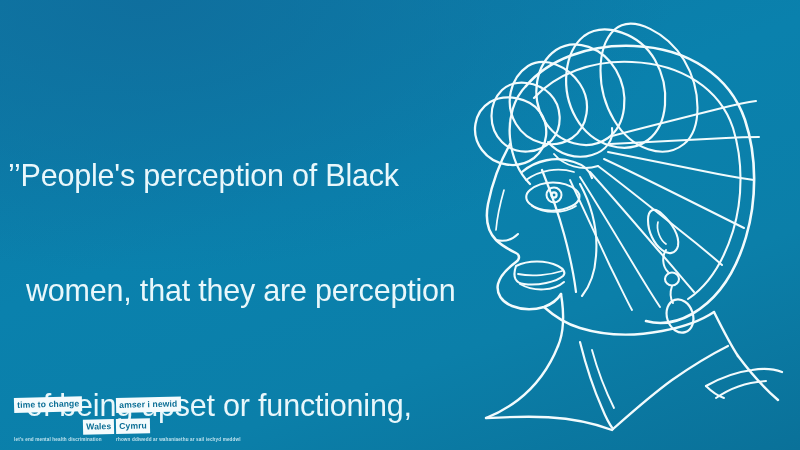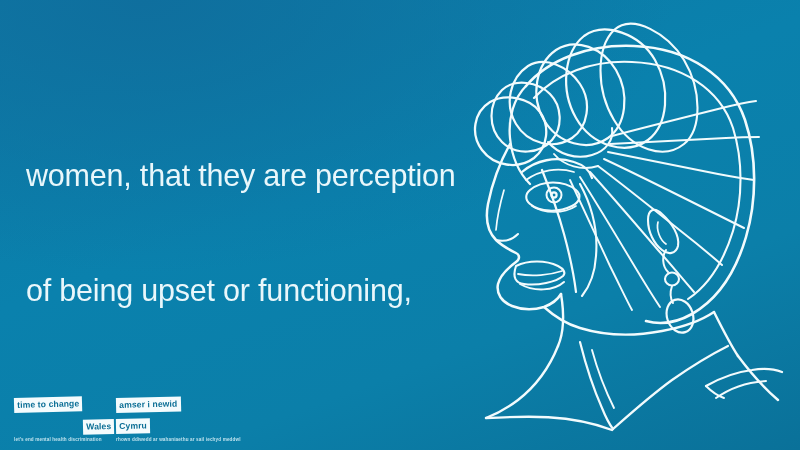--- a/index.html
+++ b/index.html
@@ -73,20 +73,21 @@
     letter-spacing:0.15px;
     white-space:nowrap;
   }
 </style>
 </head>
 <body>
 
 <div id="stage">
 
   <div class="quote">
+    <span class="qline">’’People's perception of Black</span>
     <span class="qline indent">women, that they are perception</span>
     <span class="qline indent">of being upset or functioning,</span>
     
     
     
   </div>
 
   <div class="art">
     <svg viewBox="0 0 380 460" preserveAspectRatio="xMidYMid meet" aria-hidden="true">
 

